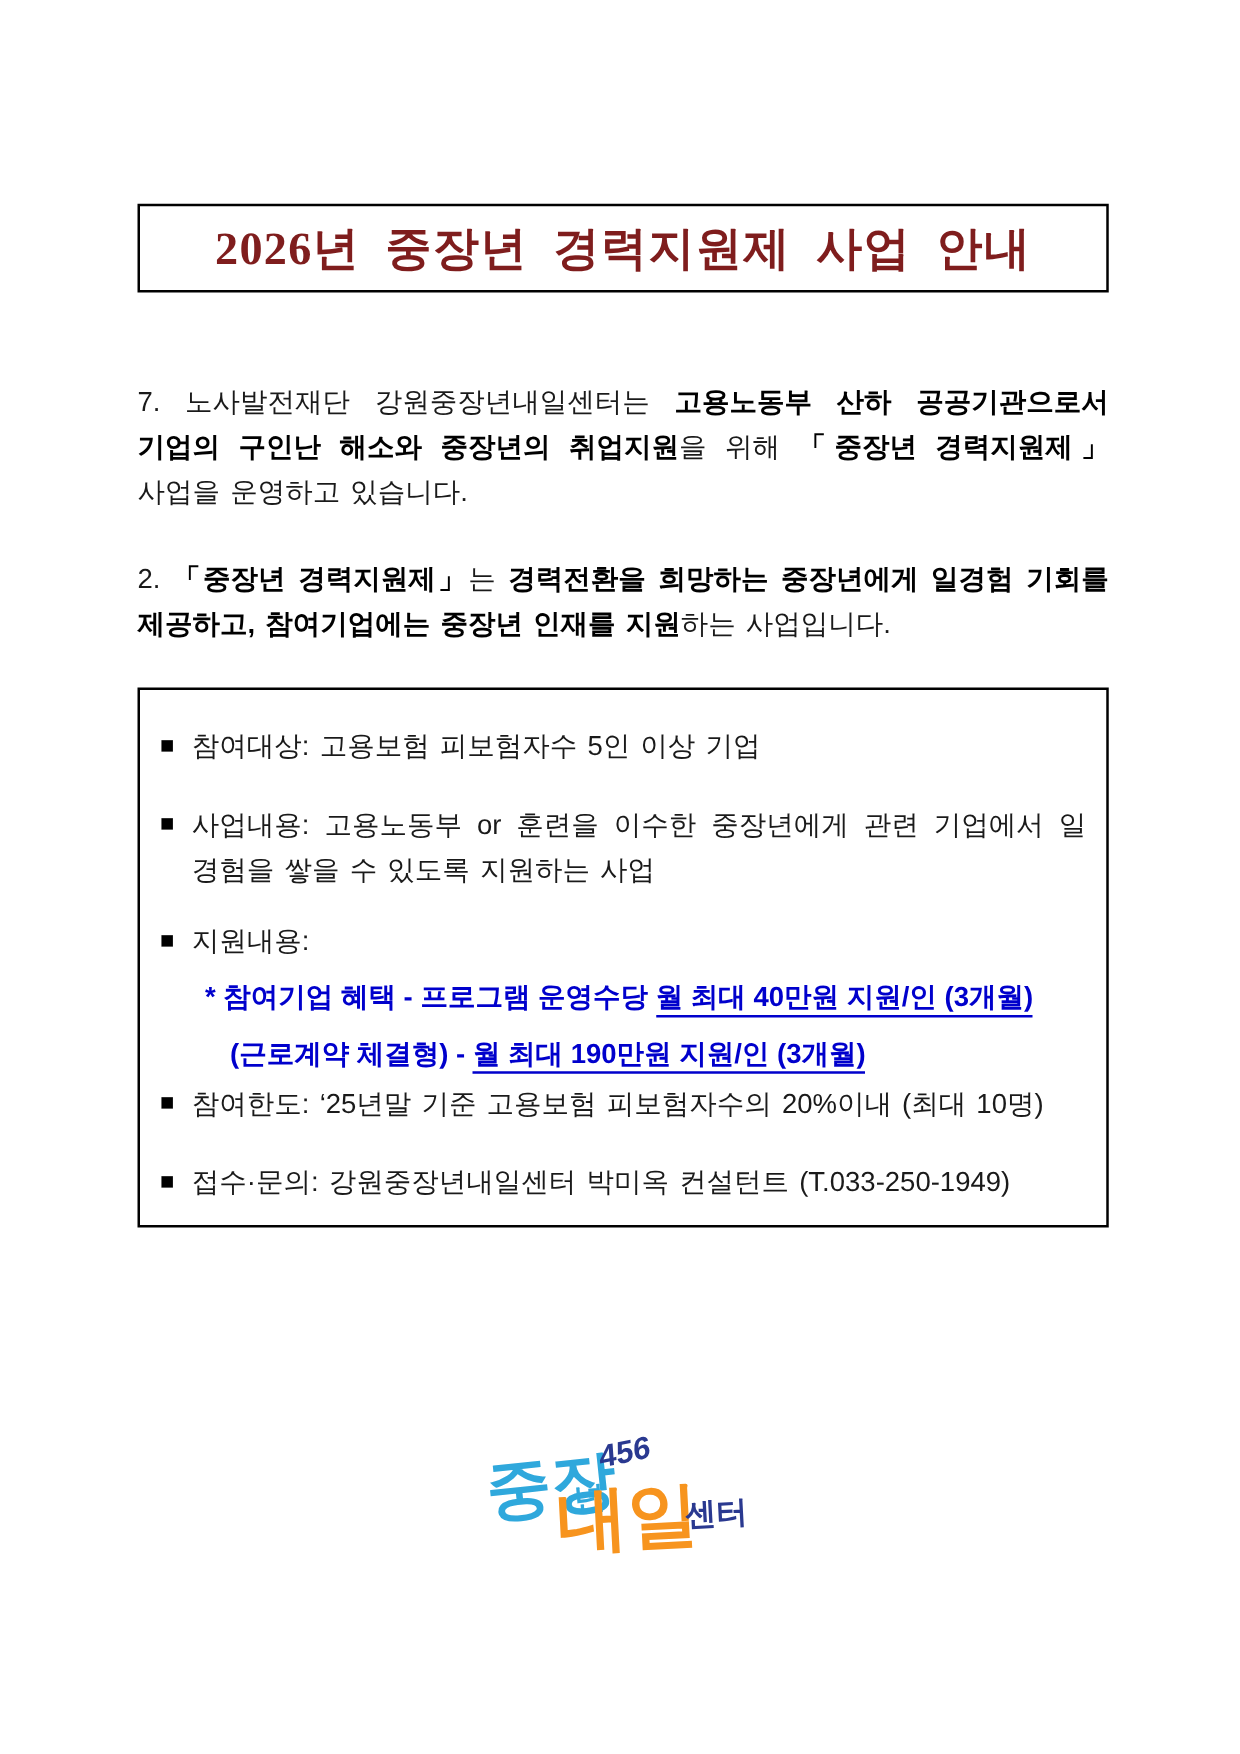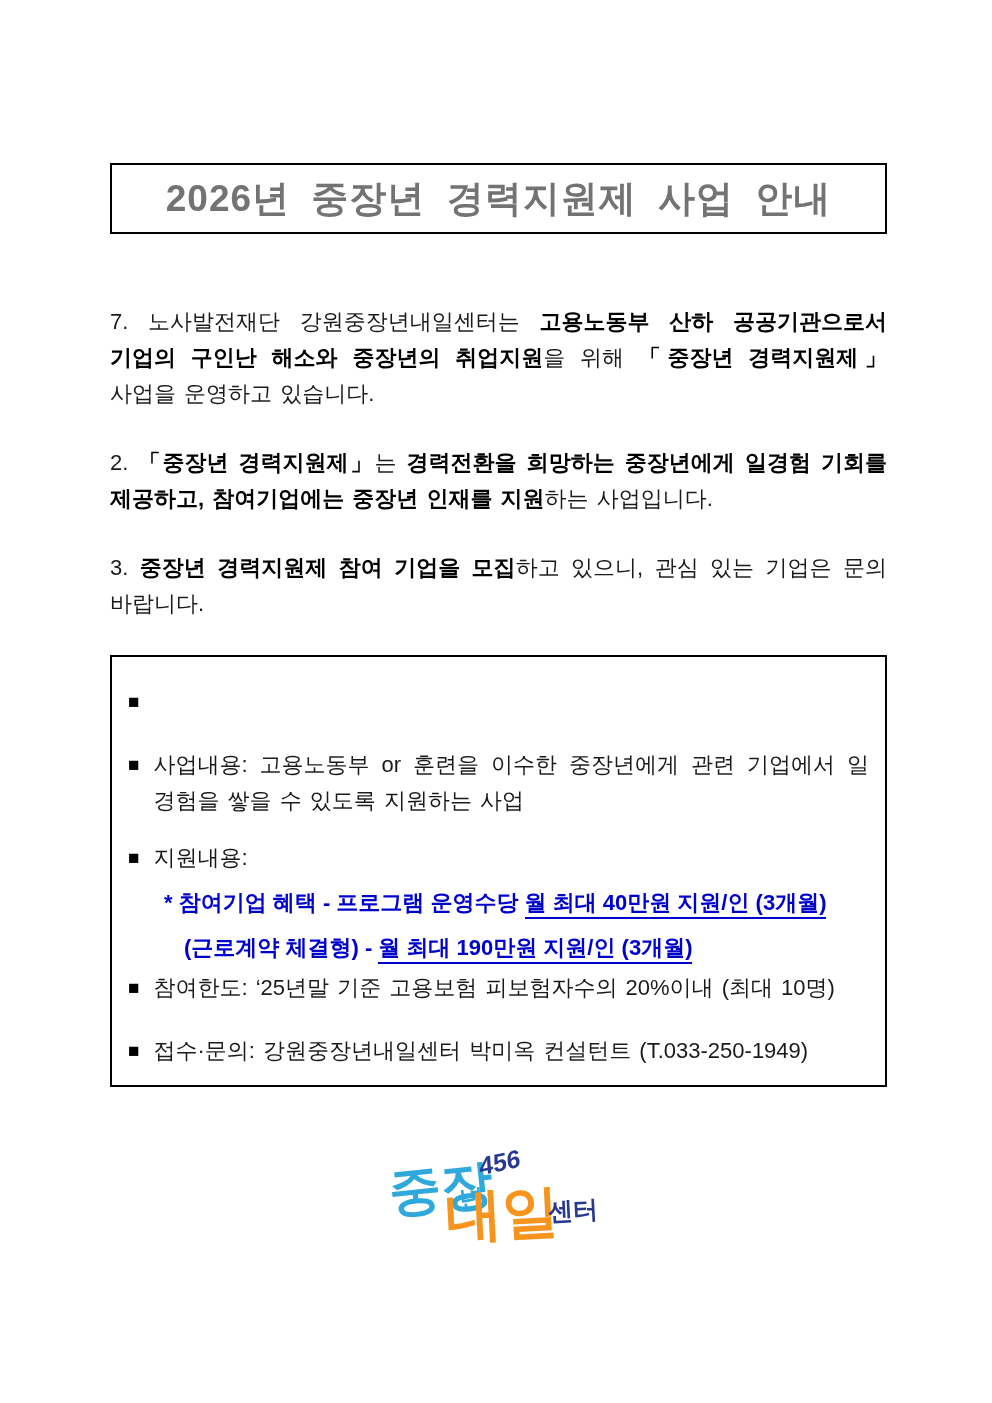--- a/index.html
+++ b/index.html
@@ -28,22 +28,23 @@
     align-items: center;
     justify-content: center;
     margin-bottom: 70px;
   }
   .title-box h1 {
     margin: 0;
     font-size: 37px;
     font-weight: 900;
     letter-spacing: 1px;
     word-spacing: 10px;
-    color: #737373;
+    color: #7f1d1d;
     white-space: nowrap;
+    font-family: Liberation Serif, serif;
   }
   
   .body-p {
     margin: 0 0 33px 0;
     font-size: 22px;
     line-height: 36px;
     text-align: justify;
     word-break: keep-all;
     color: #1a1a1a;
     word-spacing: 2px;
@@ -136,26 +137,26 @@
 <div class="page">
 
   <div class="title-box">
     <h1>2026년 중장년 경력지원제 사업 안내</h1>
   </div>
 
   <p class="body-p"><span>7. 노사발전재단 강원중장년내일센터는 </span><b>고용노동부 산하 공공기관으로서 기업의 구인난 해소와 중장년의 취업지원</b><span>을 위해 </span><b>「중장년 경력지원제」</b><span> 사업을 운영하고 있습니다.</span></p>
 
   <p class="body-p"><span>2. </span><b>「중장년 경력지원제」</b><span>는 </span><b>경력전환을 희망하는 중장년에게 일경험 기회를 제공하고, 참여기업에는 중장년 인재를 지원</b><span>하는 사업입니다.</span></p>
 
-  <p class="body-p"><span>3. </span><b>중장년 경력지원제 참여 기업을 모집</b><span>하고 있으니, 관심 있는 기업은 문의 바랍니다.</span></p>
 
   <div class="info-box">
 
     <div class="info-item mb-lg">
       <span class="marker">■</span>
+      <span class="itext">참여대상: 고용보험 피보험자수 5인 이상 기업</span>
     </div>
 
     <div class="info-item mb-md">
       <span class="marker">■</span>
       <span class="itext">사업내용: 고용노동부 or 훈련을 이수한 중장년에게 관련 기업에서 일 경험을 쌓을 수 있도록 지원하는 사업</span>
     </div>
 
     <div class="info-item mb-sm">
       <span class="marker">■</span>
       <span class="itext">지원내용:</span>

